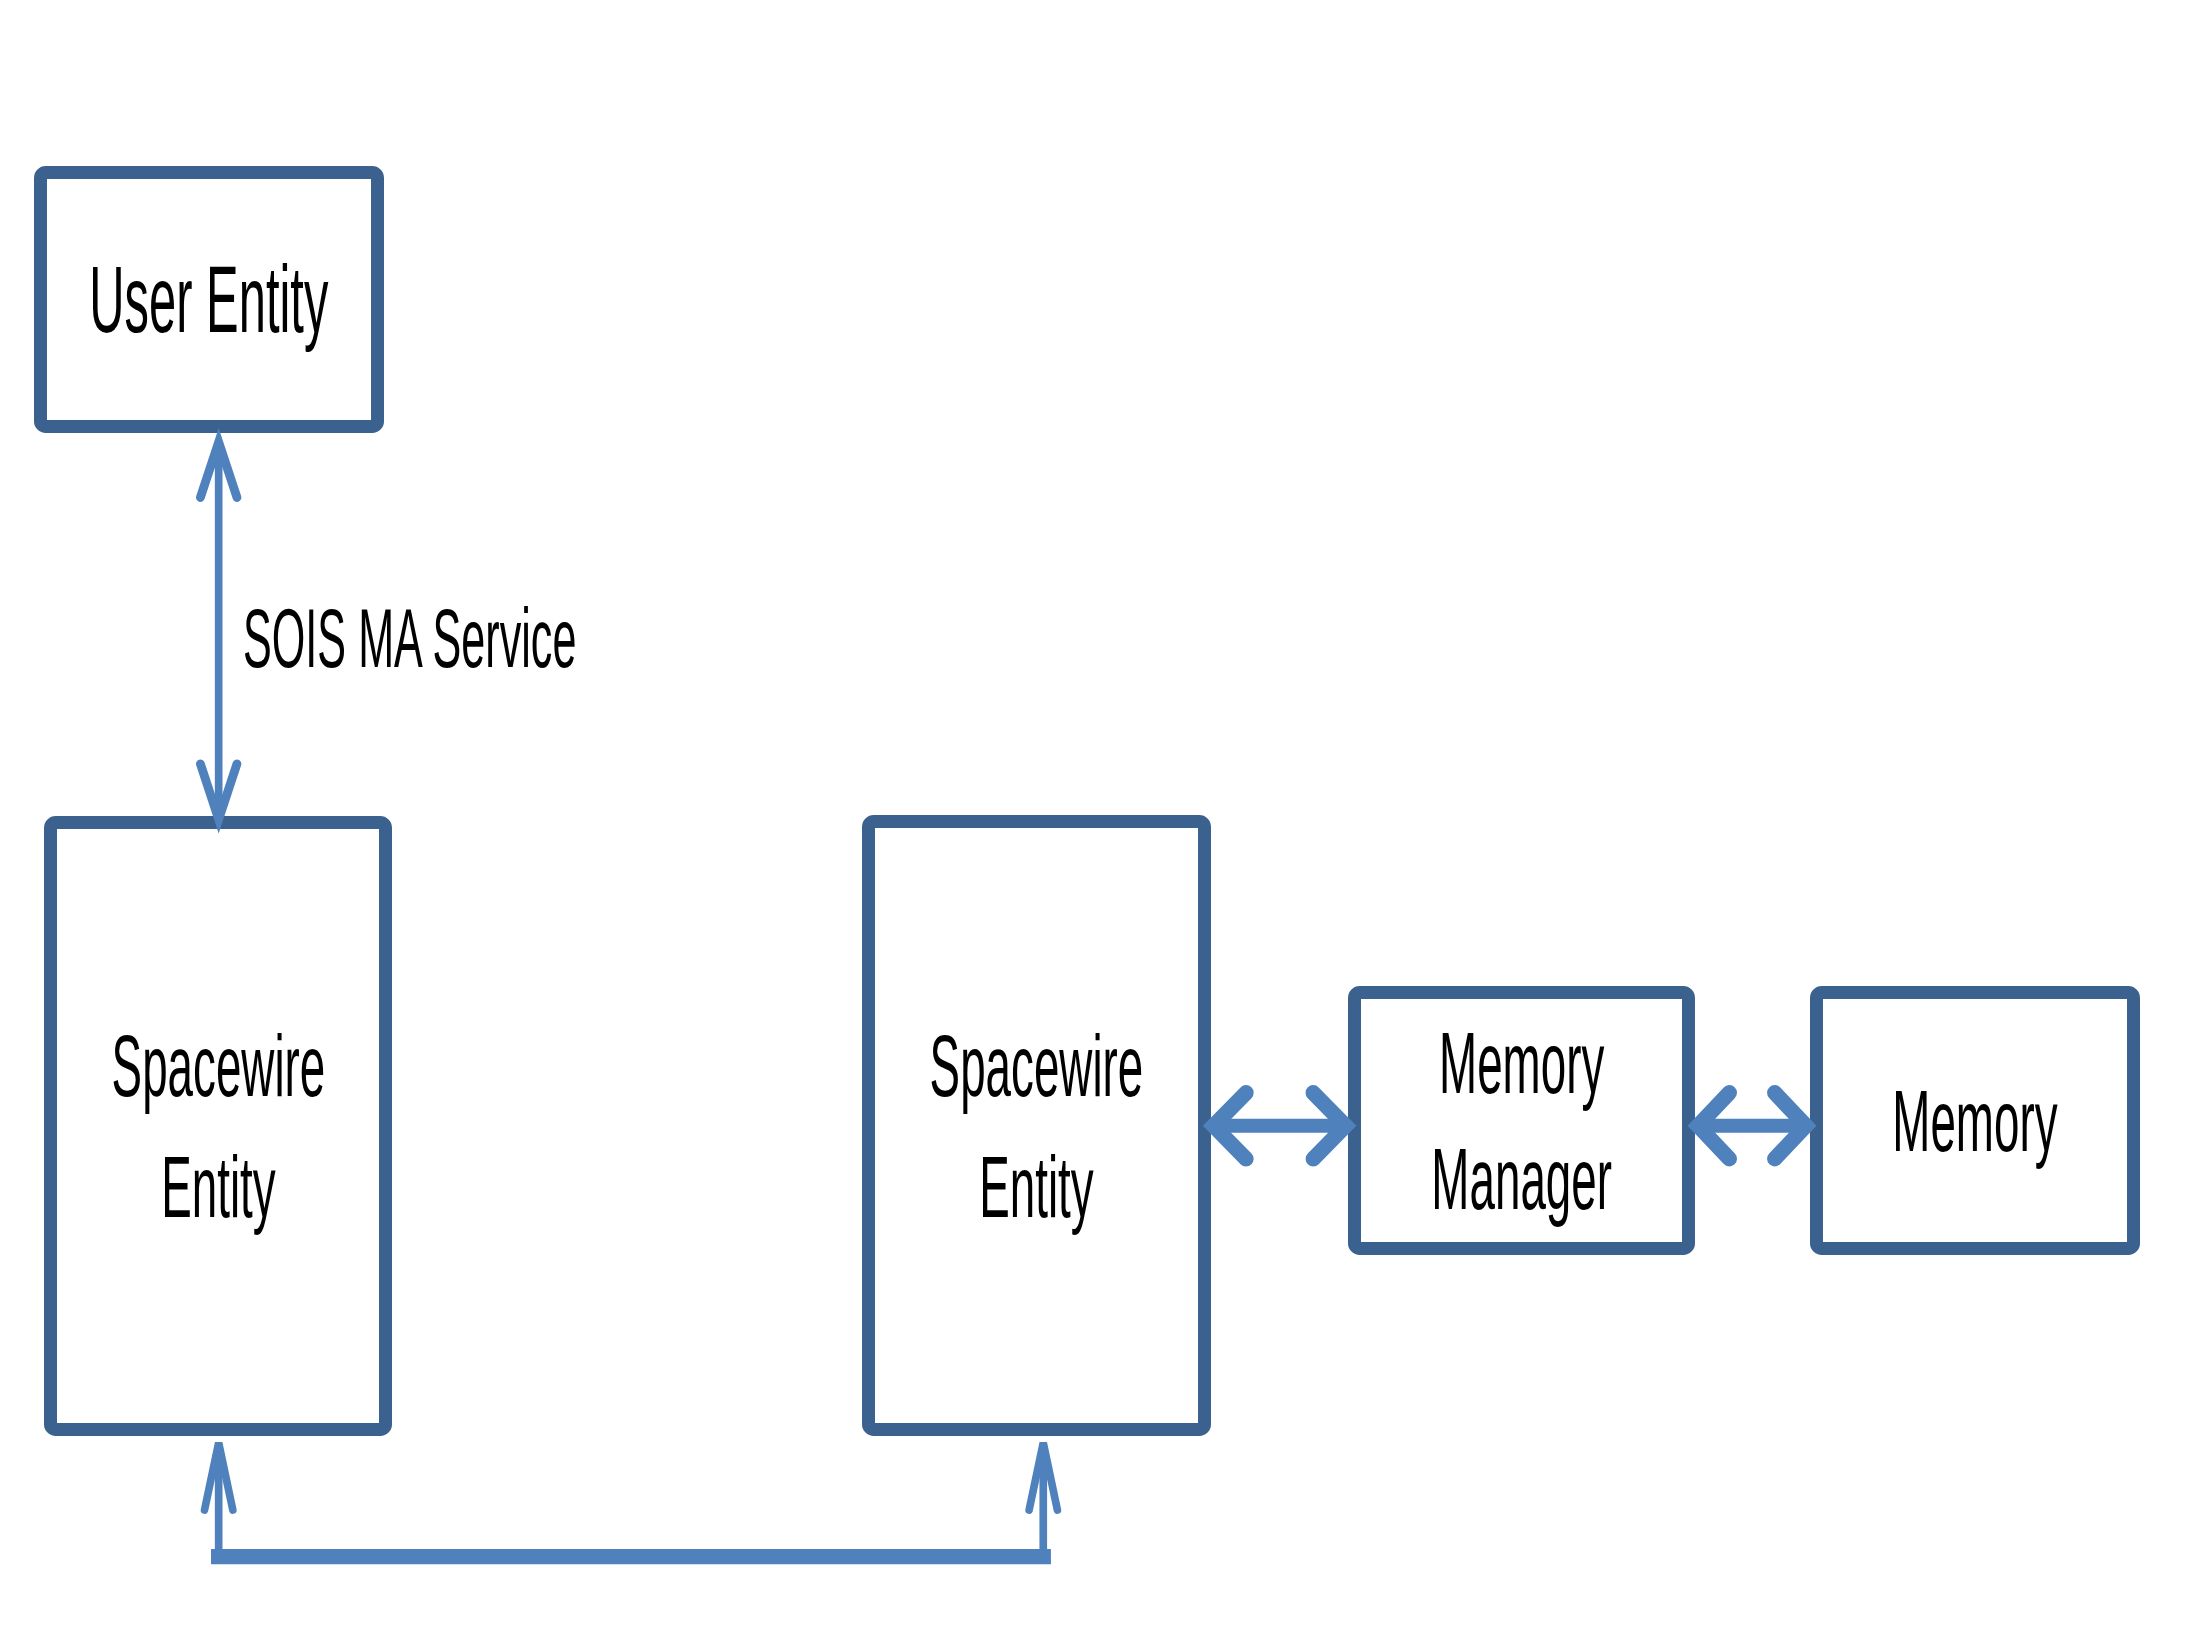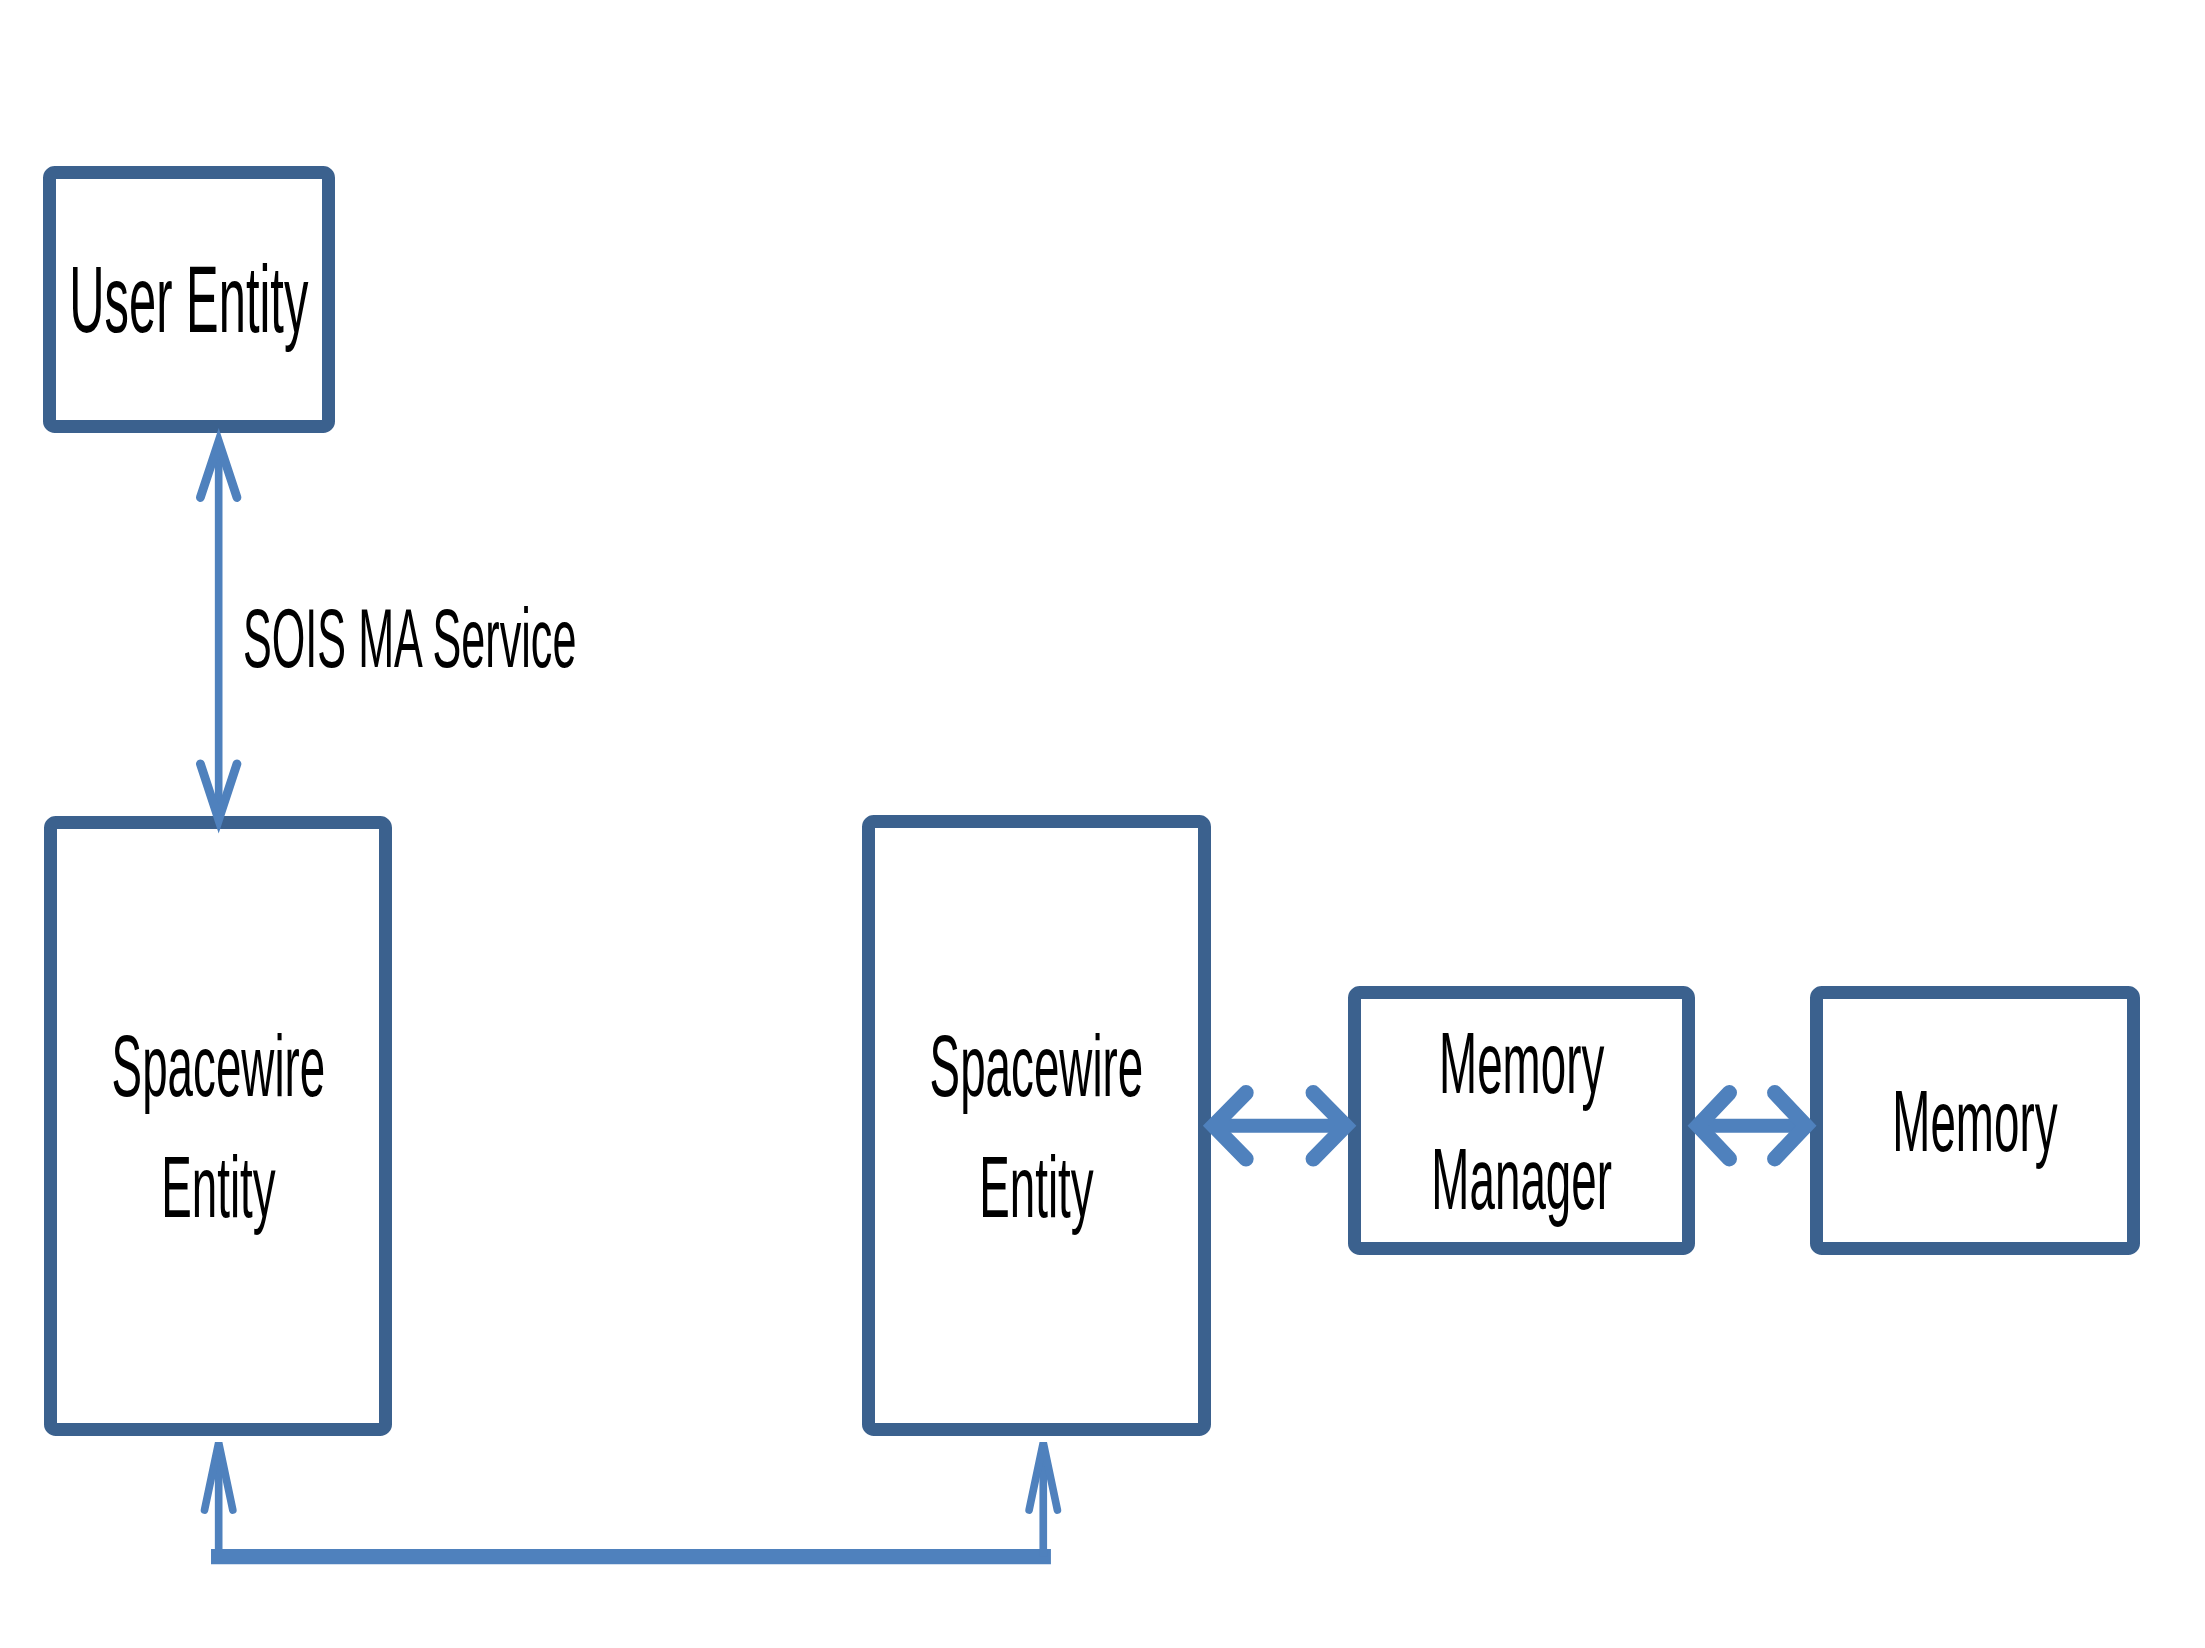--- a/index.html
+++ b/index.html
@@ -62,21 +62,21 @@
   .arrow-shaft, .arrow-head{
     stroke:var(--arrow);
     fill:none;
   }
 </style>
 </head>
 <body>
 
 <div class="canvas">
 
-  <div class="box" id="user-box" style="left:43px;top:166px;width:292px;height:267px;">
+  <div class="box" id="user-box" style="left:34px;top:166px;width:350px;height:267px;">
     <span class="box-label">User Entity</span>
   </div>
 
   <div class="box" id="spacewire1-box" style="left:44px;top:816px;width:348px;height:620px;">
     <span class="box-label">
       <span class="line">Spacewire</span>
       <span class="line">Entity</span>
     </span>
   </div>
 

